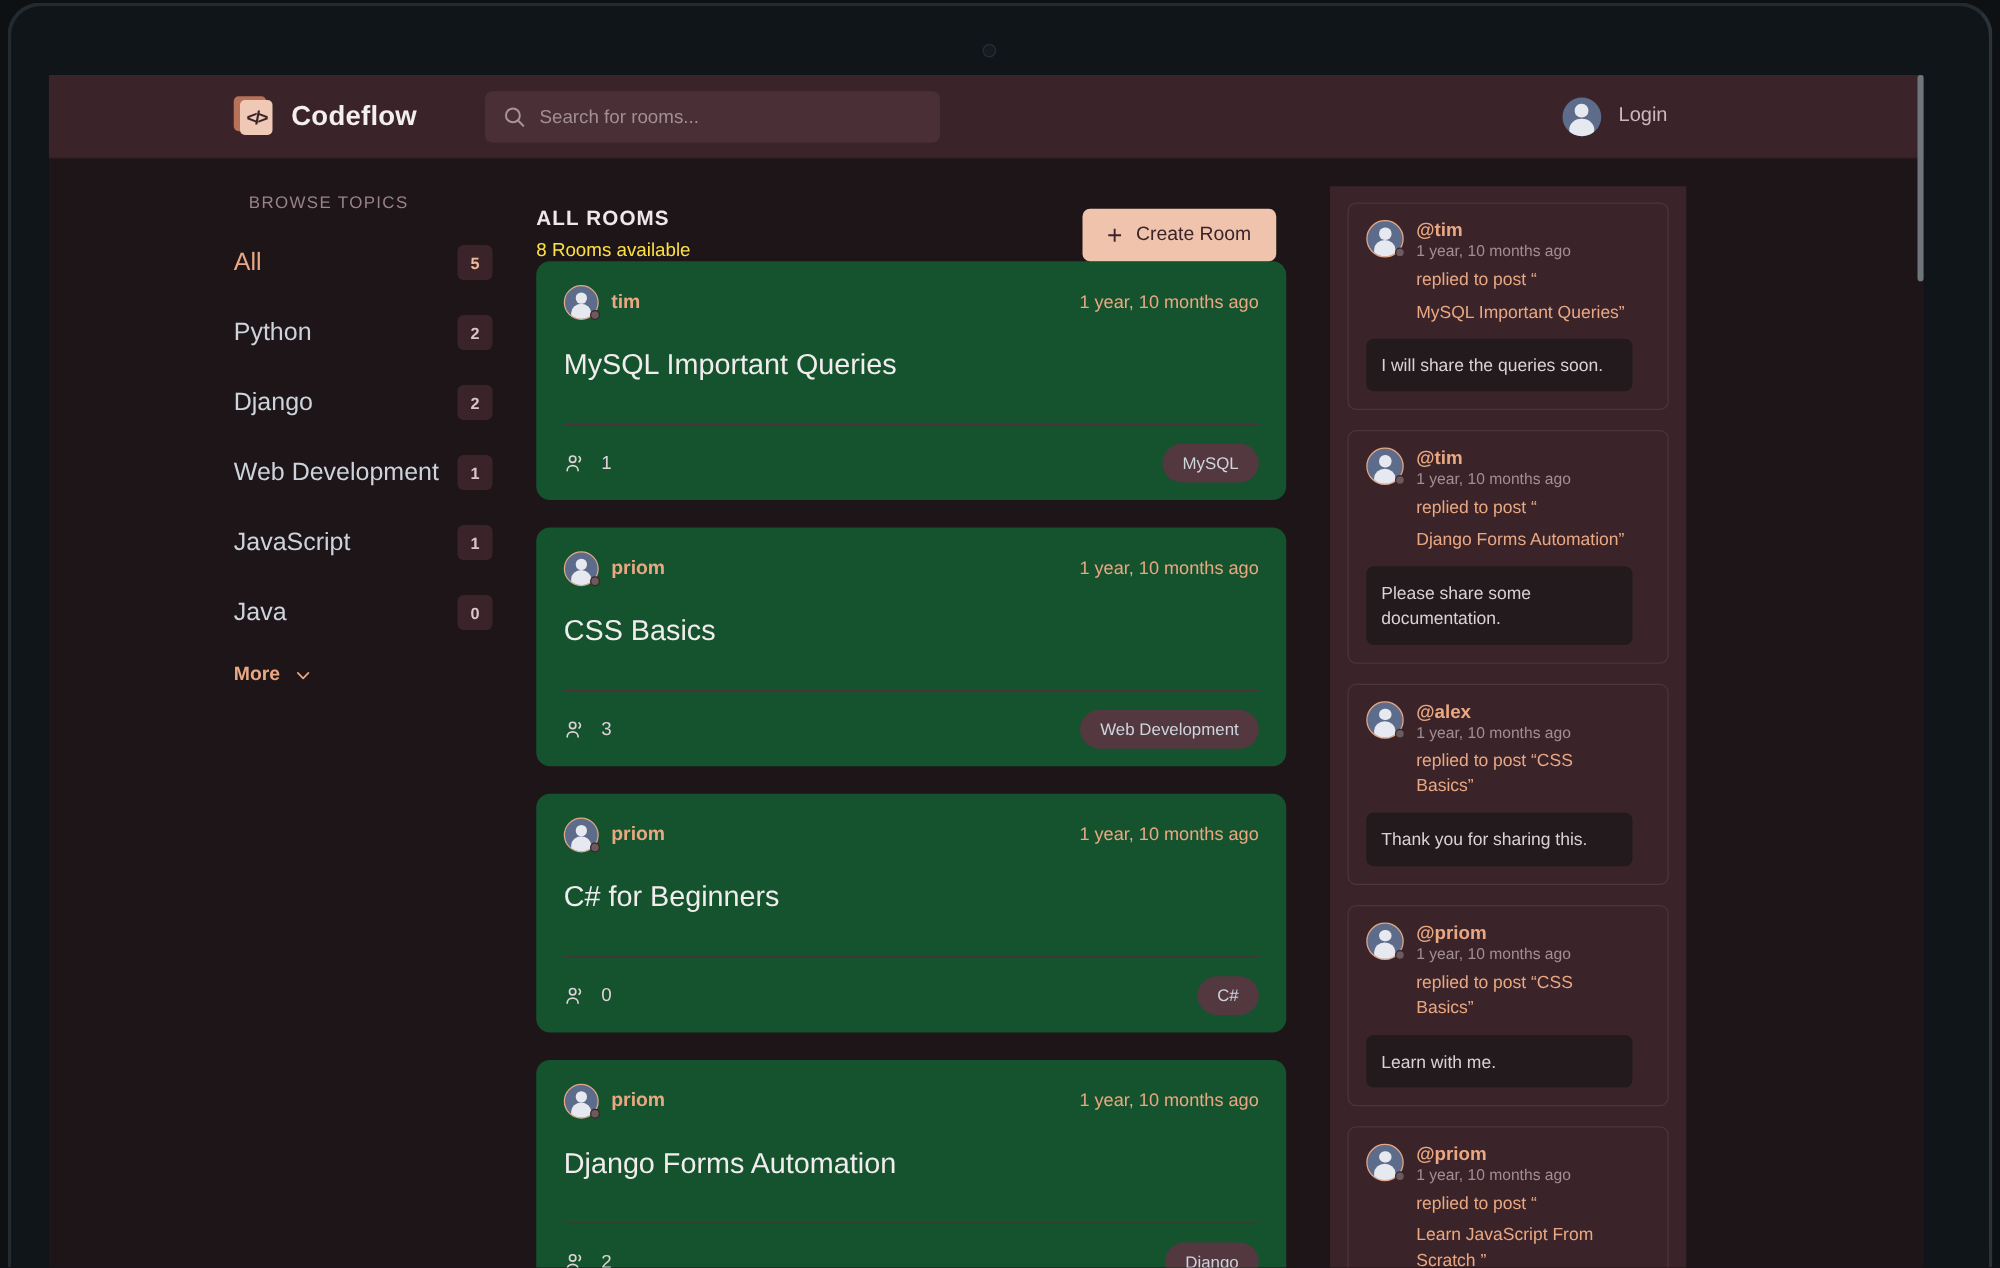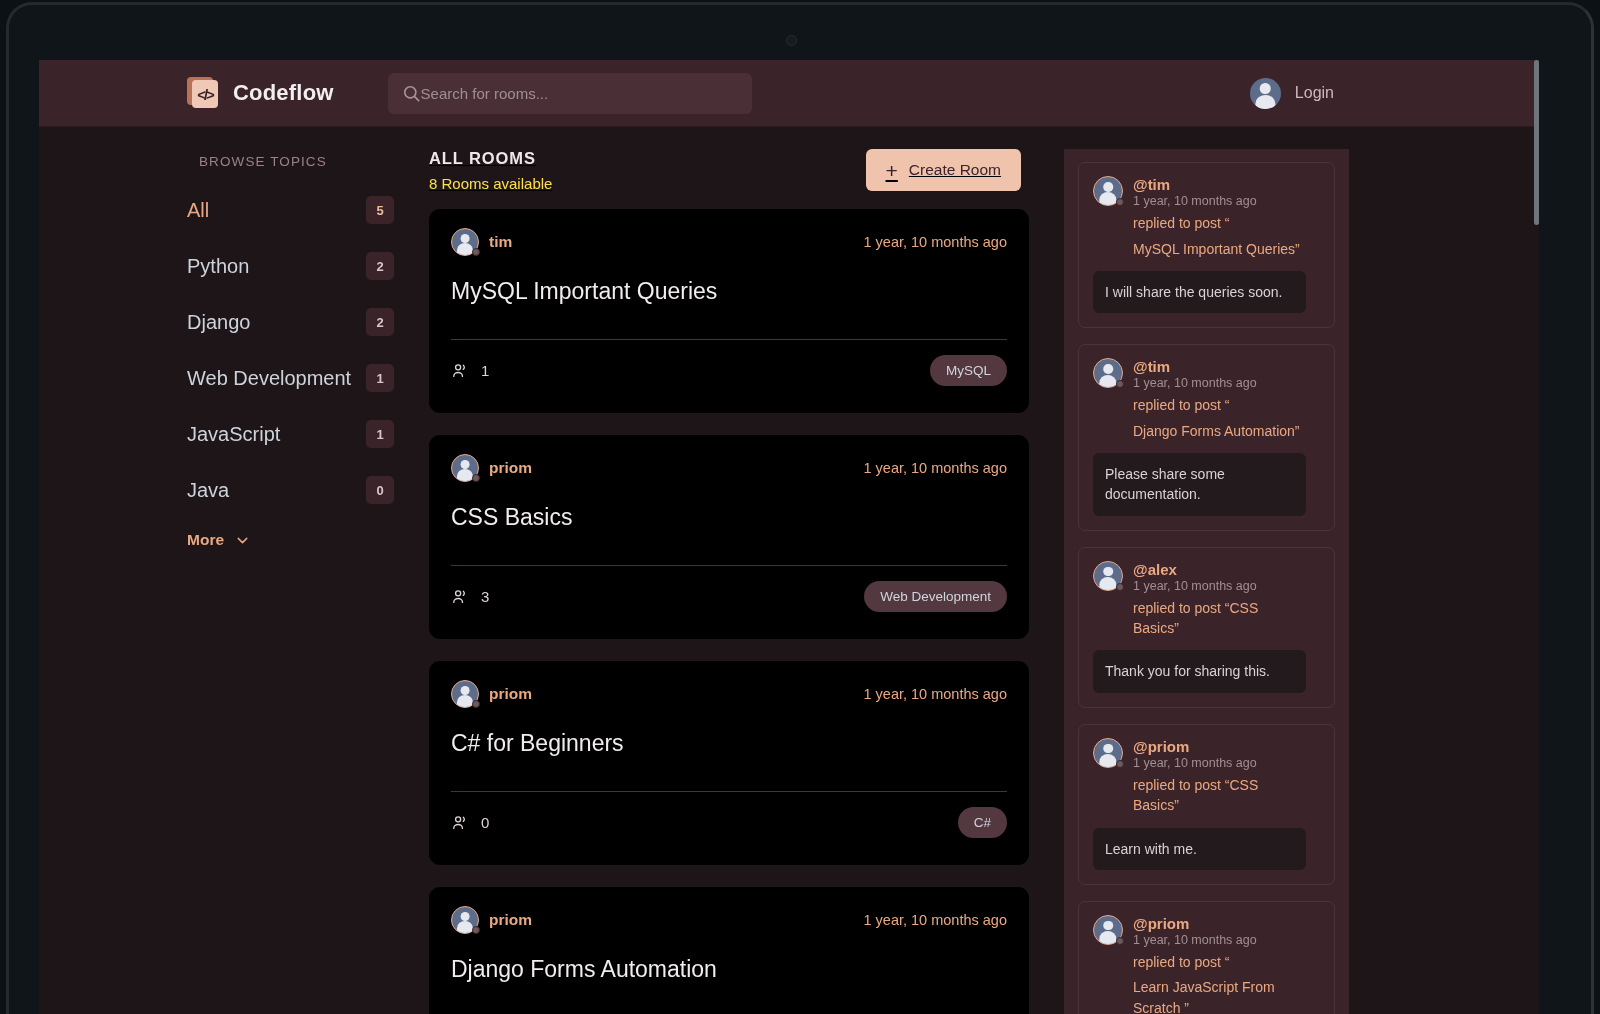--- a/index.html
+++ b/index.html
@@ -98,20 +98,21 @@
 
   #search-box {
     margin-left: 54px;
     width: 364px;
     height: 41px;
     background: #4a3036;
     border-radius: 6px;
     display: flex;
     align-items: center;
     padding: 0 14px;
+    gap: 11px;
   }
   #search-box svg { flex: 0 0 auto; }
   #search-input {
     flex: 1;
     background: transparent;
     border: none;
     outline: none;
     color: #cbb9bd;
     font-size: 15px;
     font-family: "Liberation Sans", sans-serif;
@@ -214,24 +215,23 @@
   }
 
   
   #main {
     flex: 0 0 600px;
     width: 600px;
     padding-top: 22px;
   }
   #main-head {
     display: flex;
-    align-items: flex-start;
+    align-items: flex-end;
     height: 60px;
     padding-right: 8px;
-    text-decoration: underline;
   }
   #rooms-title {
     font-size: 16.5px;
     font-weight: bold;
     letter-spacing: 0.9px;
     color: #efe7e9;
   }
   #rooms-sub {
     font-size: 15px;
     color: #fde047;
@@ -248,23 +248,23 @@
     display: flex;
     align-items: center;
     gap: 11px;
     font-size: 15.5px;
     font-family: "Liberation Sans", sans-serif;
     cursor: pointer;
   }
   #create-room .plus { font-size: 21px; font-weight: 300; line-height: 1; }
 
   .room-card {
-    background: #000000;
+    background: #14532d;
     border-radius: 11px;
-    padding: 19px 22px 13px 22px;
+    padding: 19px 22px 0 22px;
     margin-bottom: 22px;
     cursor: pointer;
   }
   .room-top {
     display: flex;
     align-items: center;
   }
   .room-host {
     display: flex;
     align-items: center;

